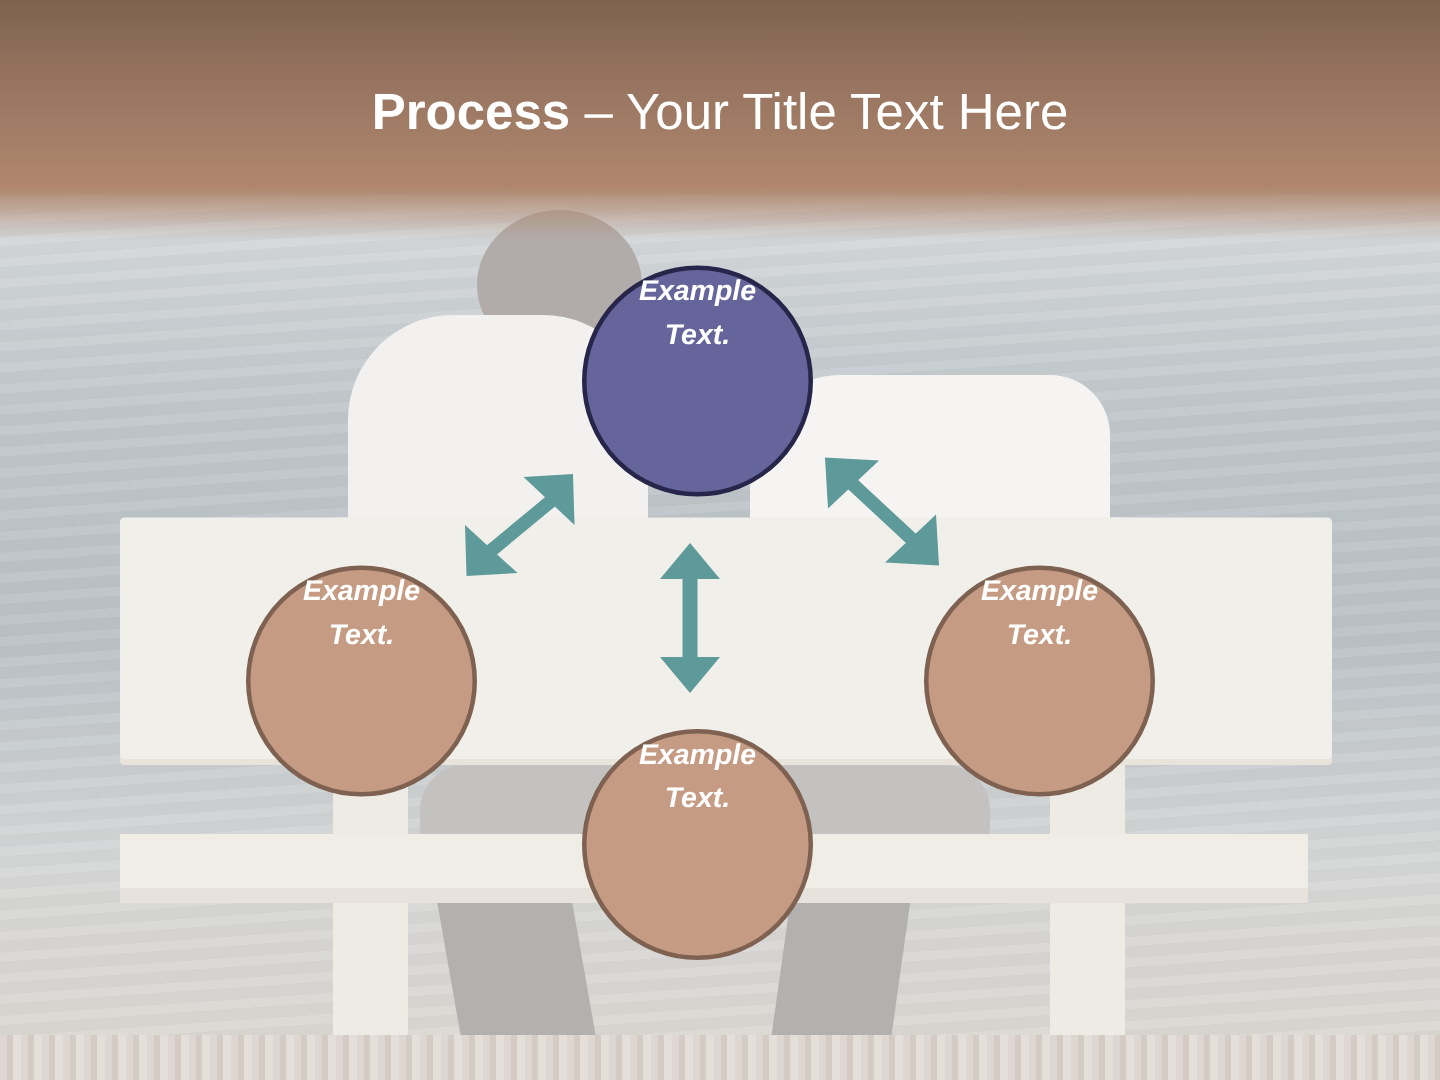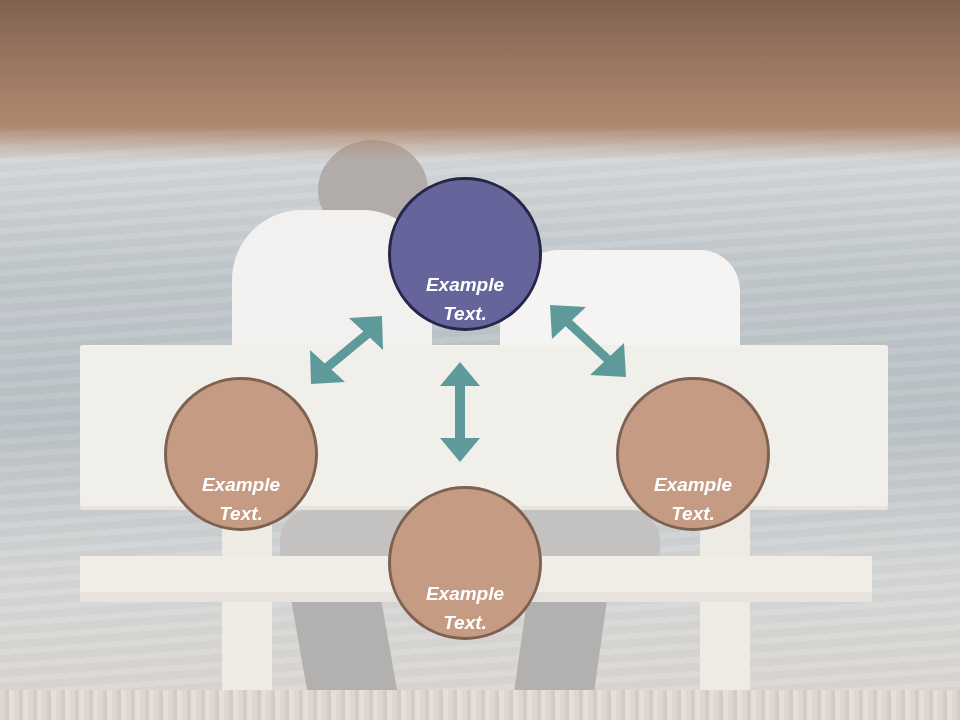--- a/index.html
+++ b/index.html
@@ -24,21 +24,21 @@
   .bench-seat { position: absolute; left: 80px; top: 556px; width: 792px; height: 36px; background: #e9e4db; box-shadow: 0 10px 0 #dcd6cc; }
   .bench-post1 { position: absolute; left: 222px; top: 345px; width: 50px; height: 375px; background: #e6e1d8; }
   .bench-post2 { position: absolute; left: 700px; top: 345px; width: 50px; height: 375px; background: #e6e1d8; }
   .gravel { position: absolute; left: 0; top: 690px; width: 960px; height: 30px; background: repeating-linear-gradient(90deg, #cfc5bb 0 5px, #beb3a9 5px 9px, #d8d0c6 9px 14px); }
   
   .header { position: absolute; left: 0; top: 0; width: 960px; height: 160px;
     background: linear-gradient(180deg, #7f6150 0%, #9a7762 40%, #b0876d 78%, rgba(176,135,109,0) 100%); }
   .title { position: absolute; left: 0; top: 55px; width: 960px; text-align: center; color: #ffffff; font-size: 34px; line-height: 40px; }
   .title .bold { font-weight: bold; }
   
-  .node { position: absolute; width: 154px; height: 154px; border-radius: 50%; display: flex; align-items: flex-end; justify-content: center; text-align: center;
+  .node { position: absolute; width: 154px; height: 154px; border-radius: 50%; display: flex; align-items: flex-start; justify-content: center; text-align: center;
     color: #ffffff; font-style: italic; font-weight: bold; font-size: 19px; line-height: 29px; box-sizing: border-box; }
   .node.primary { background: #65659c; border: 3px solid #27264a; }
   .node.secondary { background: #c59c83; border: 3px solid #7e6150; }
   .node span { display: block; }
   .arrow { position: absolute; }
 </style>
 </head>
 <body>
 
 <div class="slide">
@@ -50,20 +50,23 @@
   <div class="leg1"></div>
   <div class="leg2"></div>
   <div class="bench-post1"></div>
   <div class="bench-post2"></div>
   <div class="bench-back"></div>
   <div class="bench-seat"></div>
   <div class="gravel"></div>
   <div class="fog"></div>
 
   <div class="header"></div>
+  <div class="title">
+    <span class="bold">Process</span><span> – Your Title Text Here</span>
+  </div>
 
   <svg class="arrow" style="left:305px;top:312px;" width="86" height="76" viewBox="0 0 86 76">
     <g fill="#5e9a9a">
       <line x1="14" y1="62" x2="72" y2="14" stroke="#5e9a9a" stroke-width="9"></line>
       <polygon points="77,4 78,38 44,6"></polygon>
       <polygon points="6,72 5,38 40,70"></polygon>
     </g>
   </svg>
   <svg class="arrow" style="left:438px;top:362px;" width="44" height="100" viewBox="0 0 44 100">
     <g fill="#5e9a9a">

